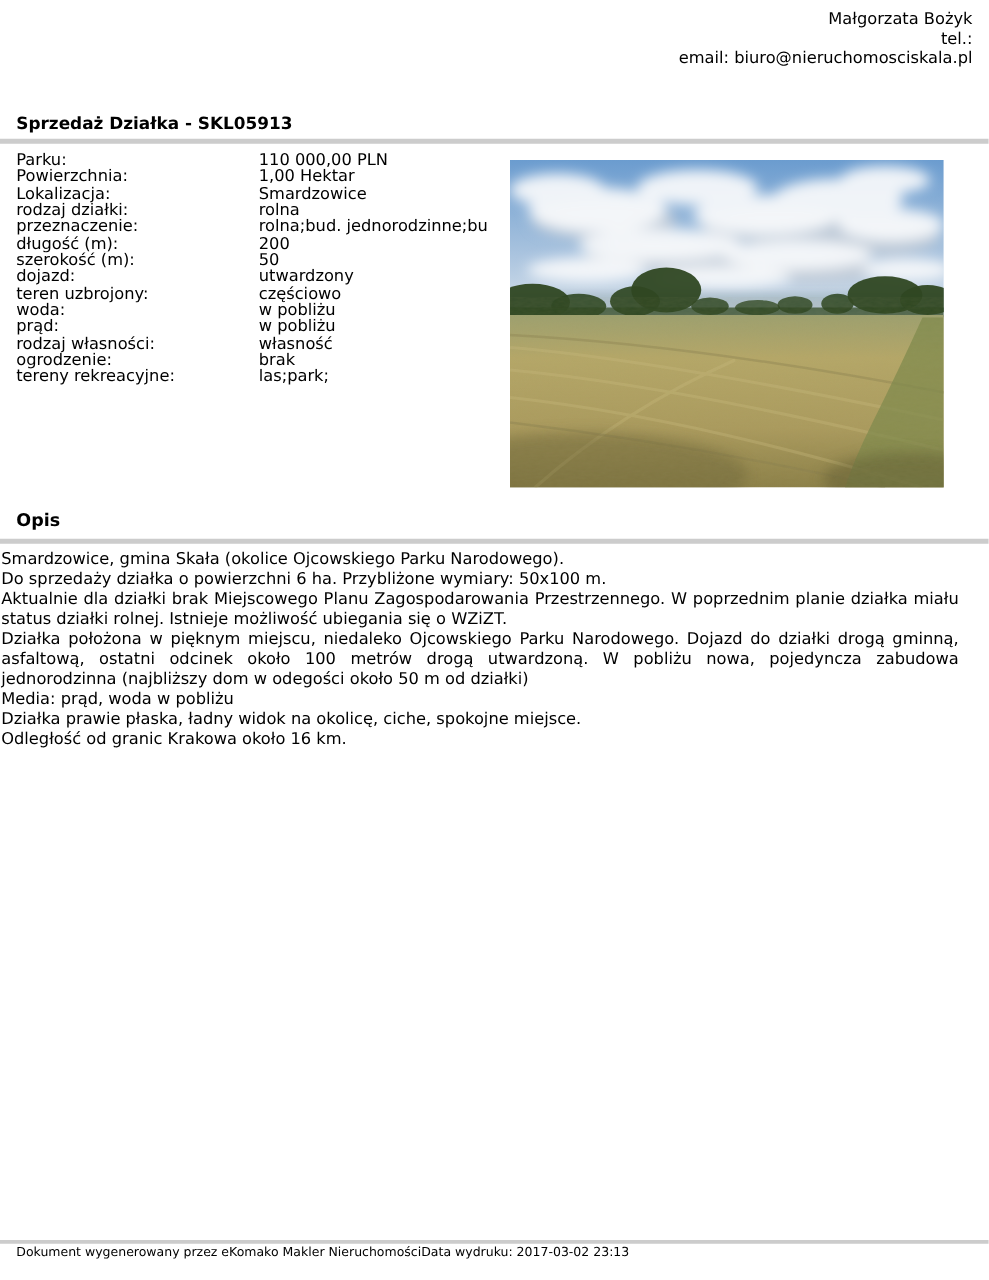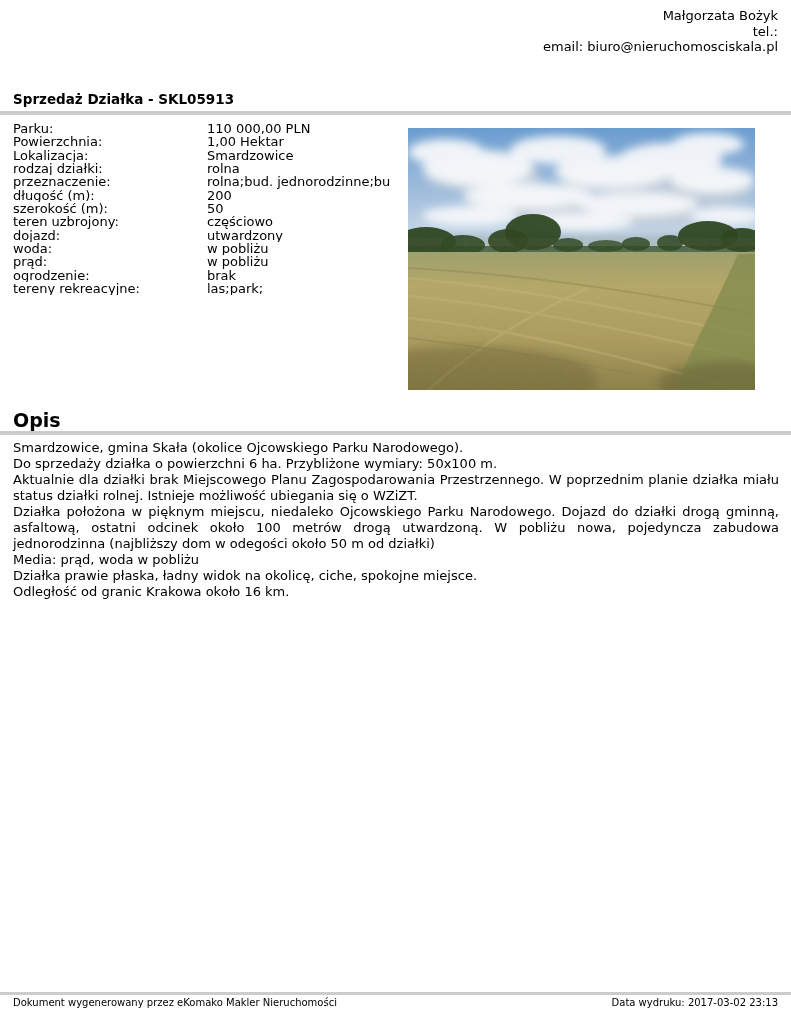--- a/index.html
+++ b/index.html
@@ -72,45 +72,44 @@
     left: 408px;
     width: 347px;
     height: 262px;
   }
   .photo svg { display: block; }
   
   .opis-heading {
     position: absolute;
     top: 409px;
     left: 13px;
-    font-size: 19px;
+    font-size: 14px;
     font-weight: bold;
   }
   .description {
     position: absolute;
     top: 440px;
-    left: 13px;
+    left: 1px;
     width: 766px;
     font-size: 13px;
     line-height: 16px;
   }
   .description p {
     margin: 0;
     text-align: justify;
   }
   
   .footer {
     position: absolute;
     top: 997px;
     left: 13px;
     right: 13px;
     font-size: 10px;
     line-height: 12px;
     display: flex;
-    justify-content: space-between;
   }
 </style>
 </head>
 <body>
 
 <div class="page">
 
   <div class="header">
     <div>Małgorzata Bożyk</div>
     <div>tel.:</div>
@@ -143,34 +142,38 @@
       </div>
     <div class="detail-row">
         <span class="detail-label">długość (m):</span>
         <span class="detail-value">200</span>
       </div>
     <div class="detail-row">
         <span class="detail-label">szerokość (m):</span>
         <span class="detail-value">50</span>
       </div>
     <div class="detail-row">
+        <span class="detail-label">dojazd:</span>
+        <span class="detail-value">utwardzony</span>
+      </div>
+    <div class="detail-row">
         <span class="detail-label">teren uzbrojony:</span>
         <span class="detail-value">częściowo</span>
       </div>
     <div class="detail-row">
-        <span class="detail-label">dojazd:</span>
-        <span class="detail-value">utwardzony</span>
-      </div>
-    <div class="detail-row">
         <span class="detail-label">woda:</span>
         <span class="detail-value">w pobliżu</span>
       </div>
     <div class="detail-row">
         <span class="detail-label">prąd:</span>
         <span class="detail-value">w pobliżu</span>
+      </div>
+    <div class="detail-row">
+        <span class="detail-label">rodzaj własności:</span>
+        <span class="detail-value">własność</span>
       </div>
     <div class="detail-row">
         <span class="detail-label">ogrodzenie:</span>
         <span class="detail-value">brak</span>
       </div>
     <div class="detail-row">
         <span class="detail-label">tereny rekreacyjne:</span>
         <span class="detail-value">las;park;</span>
       </div>
   </div>

